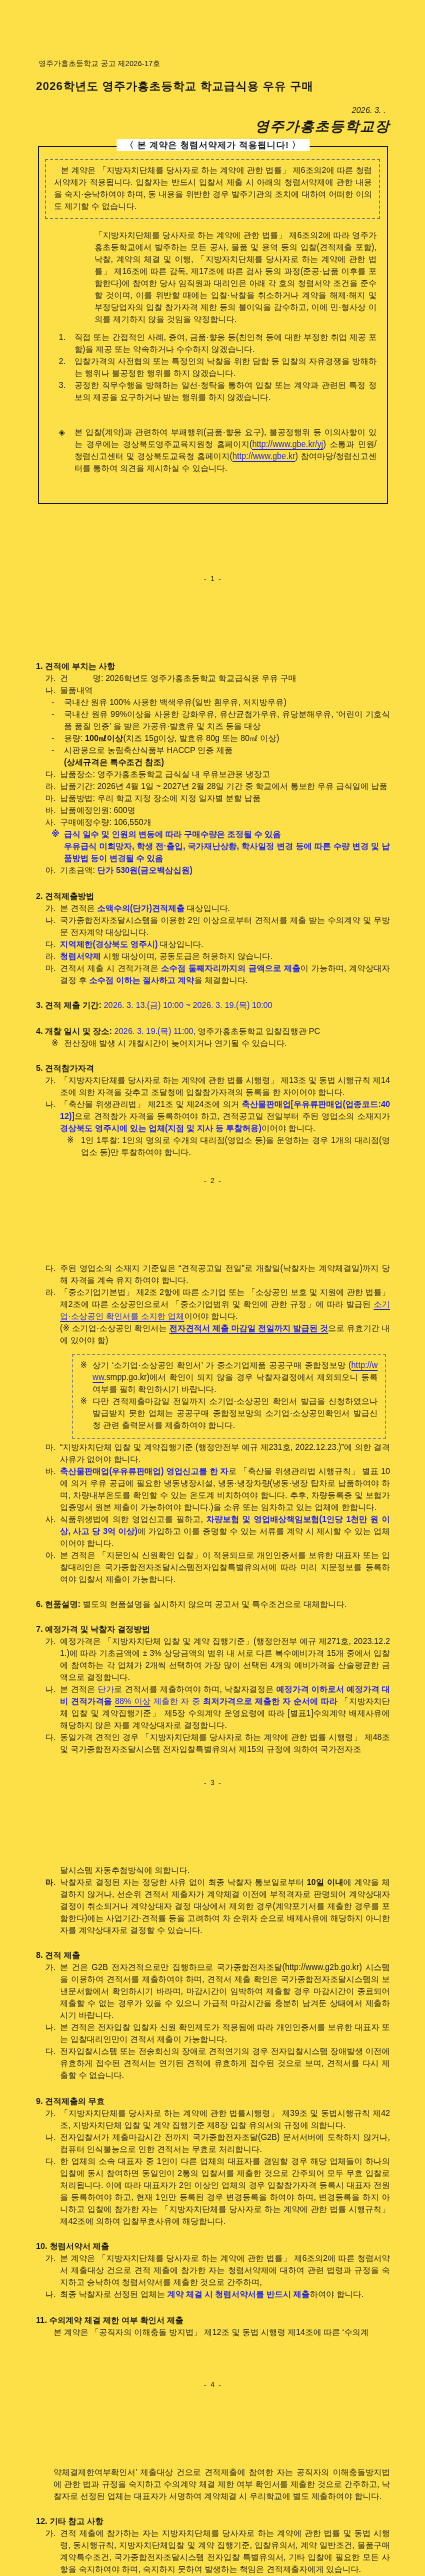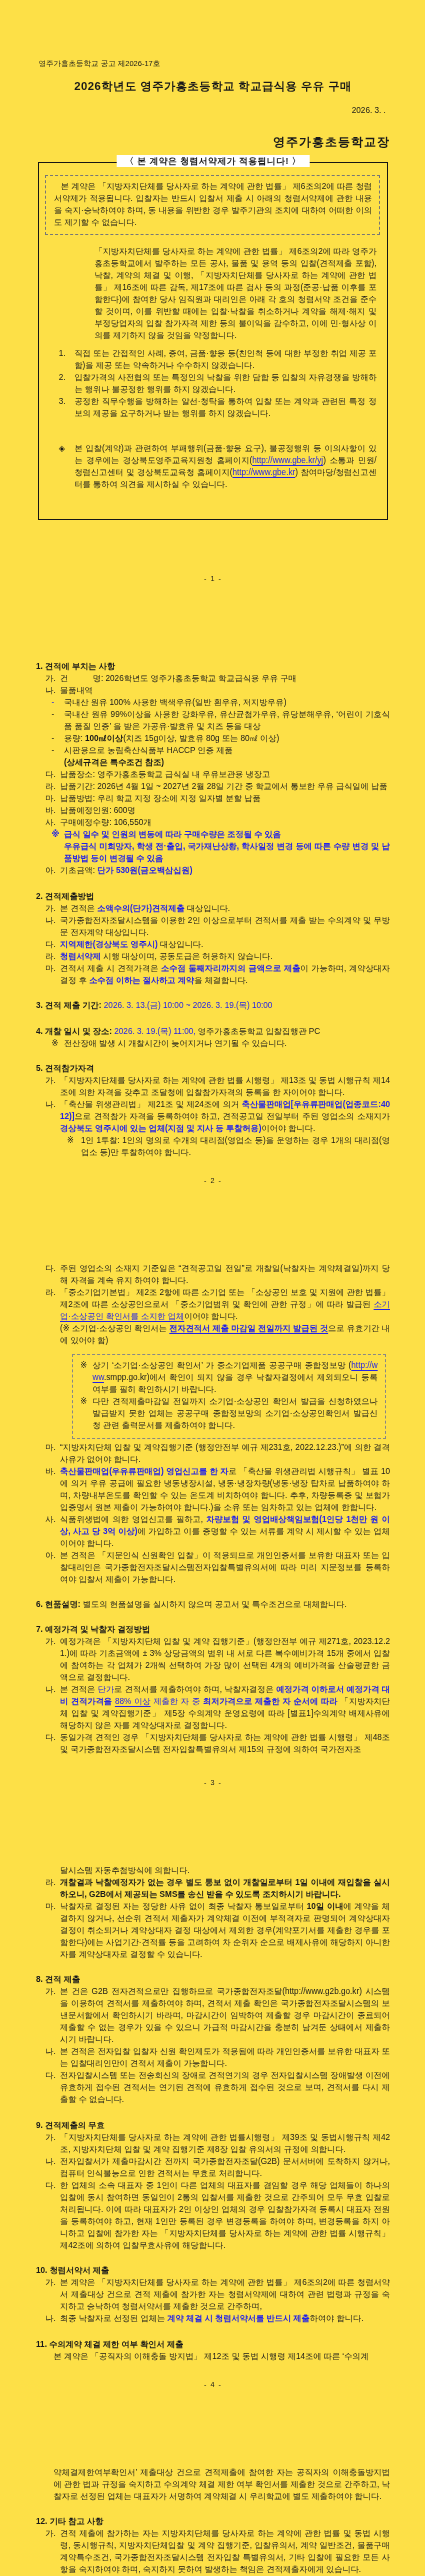--- a/index.html
+++ b/index.html
@@ -8,26 +8,26 @@
   .doc{ width:426px; font-family:"Liberation Sans","DejaVu Sans",sans-serif; color:var(--ink); }
   .page{ position:relative; width:426px; height:602px; box-sizing:border-box;
          padding:59px 36px 0 36px; overflow:hidden; font-size:8.2px; line-height:12px;
          text-align:justify; word-break:break-all; background:#fde047; }
   .page.p1{ padding-top:58px; }
   .page.p2{ padding-top:46px; }
   .page-num{ position:absolute; bottom:17.5px; left:0; right:0; text-align:center;
              font-size:7.2px; letter-spacing:1px; word-break:keep-all; }
 
   .doc-notice{ font-size:7.5px; line-height:11.3px; text-align:left; padding-left:2.6px; margin-bottom:7.2px; }
-  .doc-title{ text-align:center; font-size:11.3px; font-weight:bold; line-height:20.6px;
+  .doc-title{ text-align:left; font-size:11.3px; font-weight:bold; line-height:20.6px;
               letter-spacing:0.5px; word-break:keep-all; }
   .doc-title.t1{ margin-top:2.1px; }
-  .doc-right{ text-align:right; word-break:keep-all; }
+  .doc-right{ text-align:right; word-break:keep-all;font-style:italic; }
   .doc-date{ font-size:8.2px; margin-top:8.2px; padding-right:4.1px; }
-  .doc-signer{ font-size:12px; font-weight:600; margin-top:19px; letter-spacing:1px; }
+  .doc-signer{ font-size:14px; font-weight:600; margin-top:3px; letter-spacing:1px; }
 
   .pledge-box{ position:relative; border:1.3px solid #161616; margin:13.4px 2.1px 0 2.1px;
                padding:12.4px 10.3px 28px 10.3px; }
   .pledge-heading{ position:absolute; top:-7.2px; left:50%; transform:translateX(-50%);
                    background:#fff; padding:0 8.2px; font-weight:bold; font-size:8.8px;
                    white-space:nowrap; letter-spacing:0.5px; }
   .dashed-box{ border:0.5px dashed #777; padding:5.2px 6.7px; margin:0 -3.1px 10.3px -4.1px; }
   .dashed-box3{ border:0.5px dashed #888; margin:7.2px 4.1px 3.1px 36px; padding:5.2px 7.2px; }
 
   .sec-h{ font-weight:700; margin-top:13.4px; }
@@ -127,21 +127,21 @@
         <div class="item lv1"><span class="label">가.</span><span><span class="run">예정가격은 「지방자치단체 입찰 및 계약 집행기준」(행정안전부 예규 제271호, 2023.12.21.)에 따라 기초금액에 ± 3% 상당금액의 범위 내 서로 다른 복수예비가격 15개 중에서 입찰에 참여하는 각 업체가 2개씩 선택하여 가장 많이 선택된 4개의 예비가격을 산술평균한 금액으로 결정합니다.</span></span></div>
         <div class="item lv1"><span class="label">나.</span><span><span class="run">본 견적은 </span><span class="run rc">단가</span><span class="run">로 견적서를 제출하여야 하며, 낙찰자결정은 </span><span class="run rc rb">예정가격 이하로서 예정가격 대비 견적가격을 </span><span class="run rc ru">88% 이상</span><span class="run rc"> 제출한 자 중 </span><span class="run rc rb">최저가격으로 제출한 자 순서에 따라</span><span class="run"> 「지방자치단체 입찰 및 계약집행기준」 제5장 수의계약 운영요령에 따라 [별표1]수의계약 배제사유에 해당하지 않은 자를 계약상대자로 결정합니다.</span></span></div>
         <div class="item lv1"><span class="label">다.</span><span><span class="run">동일가격 견적인 경우 「지방자치단체를 당사자로 하는 계약에 관한 법률 시행령」 제48조 및 국가종합전자조달시스템 전자입찰특별유의서 제15의 규정에 의하여 국가전자조</span></span></div>
       </div>
     <div class="page-num">- 3 -</div>
   </div>
 
   <div class="page">
     <div>
         <div class="item lv1"><span><span class="run">달시스템 자동추첨방식에 의합니다.</span></span></div>
-        <div class="item lv1"><span class="label">라.</span><span><span class="run rb">개찰결과 낙찰예정자가 없는 경우 별도 통보 없이 개찰일로부터 1일 이내에 재입찰을 실시하오니, G2B에서 제공되는 SMS를 송신 받을 수 있도록 조치하시기 바랍니다.</span></span></div>
+        <div class="item lv1"><span class="label">라.</span></div>
         <div class="item lv1"><span class="label">마.</span><span><span class="run">낙찰자로 결정된 자는 정당한 사유 없이 최종 낙찰자 통보일로부터 </span><span class="run rb">10일 이내</span><span class="run">에 계약을 체결하지 않거나, 선순위 견적서 제출자가 계약체결 이전에 부적격자로 판명되어 계약상대자 결정이 취소되거나 계약상대자 결정 대상에서 제외한 경우(계약포기서를 제출한 경우를 포함한다)에는 사업기간·견적률 등을 고려하여 차 순위자 순으로 배제사유에 해당하지 아니한 자를 계약상대자로 결정할 수 있습니다.</span></span></div>
         <div class="sec-h"><span class="run">8. 견적 제출</span></div>
         <div class="item lv1"><span class="label">가.</span><span><span class="run">본 건은 G2B 전자견적으로만 집행하므로 국가종합전자조달(http://www.g2b.go.kr) 시스템을 이용하여 견적서를 제출하여야 하며, 견적서 제출 확인은 국가종합전자조달시스템의 보낸문서함에서 확인하시기 바라며, 마감시간이 임박하여 제출할 경우 마감시간이 종료되어 제출할 수 없는 경우가 있을 수 있으니 가급적 마감시간을 충분히 남겨둔 상태에서 제출하시기 바랍니다.</span></span></div>
         <div class="item lv1"><span class="label">나.</span><span><span class="run">본 견적은 전자입찰 입찰자 신원 확인제도가 적용됨에 따라 개인인증서를 보유한 대표자 또는 입찰대리인만이 견적서 제출이 가능합니다.</span></span></div>
         <div class="item lv1"><span class="label">다.</span><span><span class="run">전자입찰시스템 또는 전송회신의 장애로 견적연기의 경우 전자입찰시스템 장애발생 이전에 유효하게 접수된 견적서는 연기된 견적에 유효하게 접수된 것으로 보며, 견적서를 다시 제출할 수 없습니다.</span></span></div>
         <div class="sec-h"><span class="run">9. 견적제출의 무효</span></div>
         <div class="item lv1"><span class="label">가.</span><span><span class="run">「지방자치단체를 당사자로 하는 계약에 관한 법률시행령」 제39조 및 동법시행규칙 제42조, 지방자치단체 입찰 및 계약 집행기준 제8장 입찰 유의서의 규정에 의합니다.</span></span></div>
         <div class="item lv1"><span class="label">나.</span><span><span class="run">전자입찰서가 제출마감시간 전까지 국가종합전자조달(G2B) 문서서버에 도착하지 않거나, 컴퓨터 인식불능으로 인한 견적서는 무효로 처리합니다.</span></span></div>
         <div class="item lv1"><span class="label">다.</span><span><span class="run">한 업체의 소속 대표자 중 1인이 다른 업체의 대표자를 겸임할 경우 해당 업체들이 하나의 입찰에 동시 참여하면 동일인이 2통의 입찰서를 제출한 것으로 간주되어 모두 무효 입찰로 처리됩니다. 이에 따라 대표자가 2인 이상인 업체의 경우 입찰참가자격 등록시 대표자 전원을 등록하여야 하고, 현재 1인만 등록된 경우 변경등록을 하여야 하며, 변경등록을 하지 아니하고 입찰에 참가한 자는 「지방자치단체를 당사자로 하는 계약에 관한 법률 시행규칙」 제42조에 의하여 입찰무효사유에 해당합니다.</span></span></div>
         <div class="sec-h"><span class="run">10. 청렴서약서 제출</span></div>

